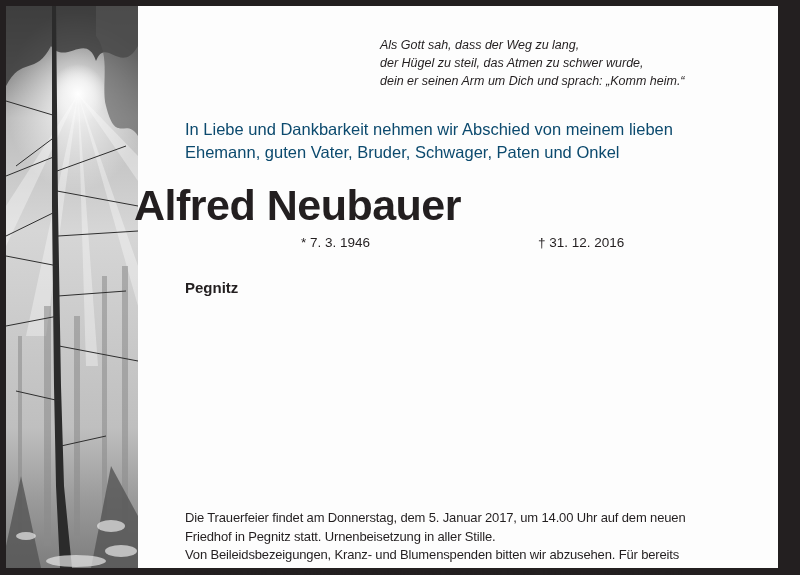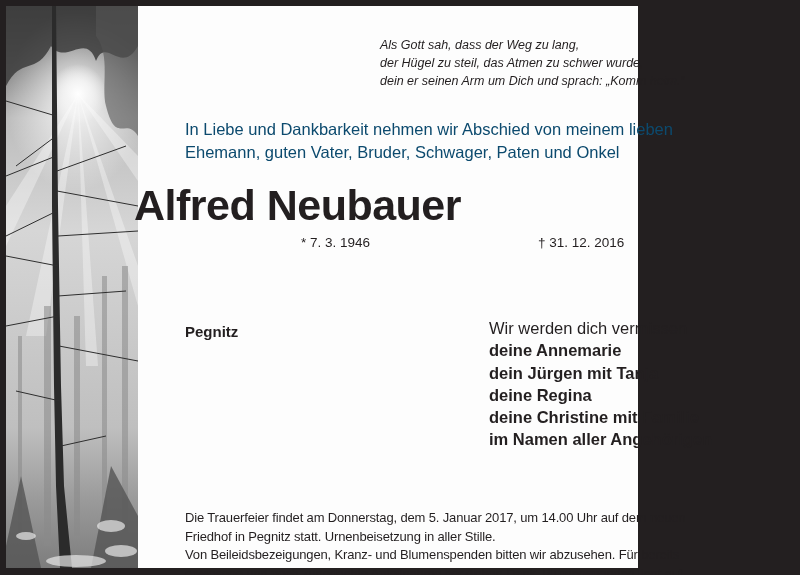--- a/index.html
+++ b/index.html
@@ -1,20 +1,20 @@
 <!DOCTYPE html>
 <html><head>
 <meta charset="utf-8">
 <style>
   * { margin: 0; padding: 0; box-sizing: border-box; }
   html, body { width: 800px; height: 575px; background: #231f20; overflow: hidden; }
   body { position: relative; font-family: "Liberation Sans", sans-serif; color: #231f20; }
 
   .card {
-    position: absolute; left: 6px; top: 6px; width: 632px; height: 562px;
+    position: absolute; left: 6px; top: 6px; width: 772px; height: 562px;
     background: #fdfdfd;
   }
   .photo {
     position: absolute; left: 0; top: 0; width: 132px; height: 562px;
     overflow: hidden;
     background:
       radial-gradient(ellipse 28px 30px at 72px 88px, #ffffff 0%, #f4f4f4 40%, rgba(230,230,230,0) 100%),
       radial-gradient(ellipse 70px 90px at 70px 95px, rgba(255,255,255,0.9) 0%, rgba(200,200,200,0) 100%),
       linear-gradient(180deg, #4a4a4a 0%, #6a6a6a 6%, #bdbdbd 20%, #d6d6d6 40%, #c9c9c9 60%, #bfbfbf 75%, #9a9a9a 88%, #7d7d7d 100%);
   }
@@ -30,21 +30,21 @@
     font-size: 16.5px; line-height: 23px; white-space: nowrap; color: #0c4a6e;
   }
   .name {
     position: absolute; left: 0; width: 788px; top: 172px; padding-left: 128px;
     text-align: left; font-weight: bold; font-size: 43px; letter-spacing: -0.5px;
     line-height: 54px; color: #231f20;
   }
   .name span { display: inline-block; }
   .born { position: absolute; left: 295px; top: 229px; font-size: 13.5px; white-space: nowrap; }
   .died { position: absolute; left: 532px; top: 229px; font-size: 13.5px; white-space: nowrap; }
-  .place { position: absolute; left: 179px; top: 273px; font-size: 15px; font-weight: bold; margin-top: 44px; }
+  .place { position: absolute; left: 179px; top: 273px; font-size: 15px; font-weight: bold; }
   .mourners {
     position: absolute; left: 483px; top: 311px;
     font-size: 16.5px; line-height: 22.3px; white-space: nowrap;
   }
   .mourners .lead { font-weight: normal; }
   .mourners .b { font-weight: bold; }
   .notice {
     position: absolute; left: 179px; top: 467px;
     font-size: 13px; line-height: 18.7px; white-space: nowrap; letter-spacing: -0.15px; margin-top: 36px;
   }
@@ -120,28 +120,20 @@
 
   <div class="name">
     <span>Alfred Neubauer</span>
   </div>
 
   <div class="born">* 7. 3. 1946</div>
   <div class="died">† 31. 12. 2016</div>
 
   <div class="place">Pegnitz</div>
 
-  <div class="mourners">
-    <div class="lead">Wir werden dich vermissen</div>
-    <div class="b">deine Annemarie</div>
-    <div class="b">dein Jürgen mit Tanja</div>
-    <div class="b">deine Regina</div>
-    <div class="b">deine Christine mit Familie</div>
-    <div class="b">im Namen aller Angehörigen</div>
-  </div>
 
   <div class="notice">
     <div>Die Trauerfeier findet am Donnerstag, dem 5. Januar 2017, um 14.00 Uhr auf dem neuen</div>
     <div>Friedhof in Pegnitz statt. Urnenbeisetzung in aller Stille.</div>
     <div>Von Beileidsbezeigungen, Kranz- und Blumenspenden bitten wir abzusehen. Für bereits</div>
     <div>erwiesene und noch zugedachte Anteilnahme herzlichen Dank. Blumenspenden liegt auf.</div>
   </div>
 
 </div>
 

